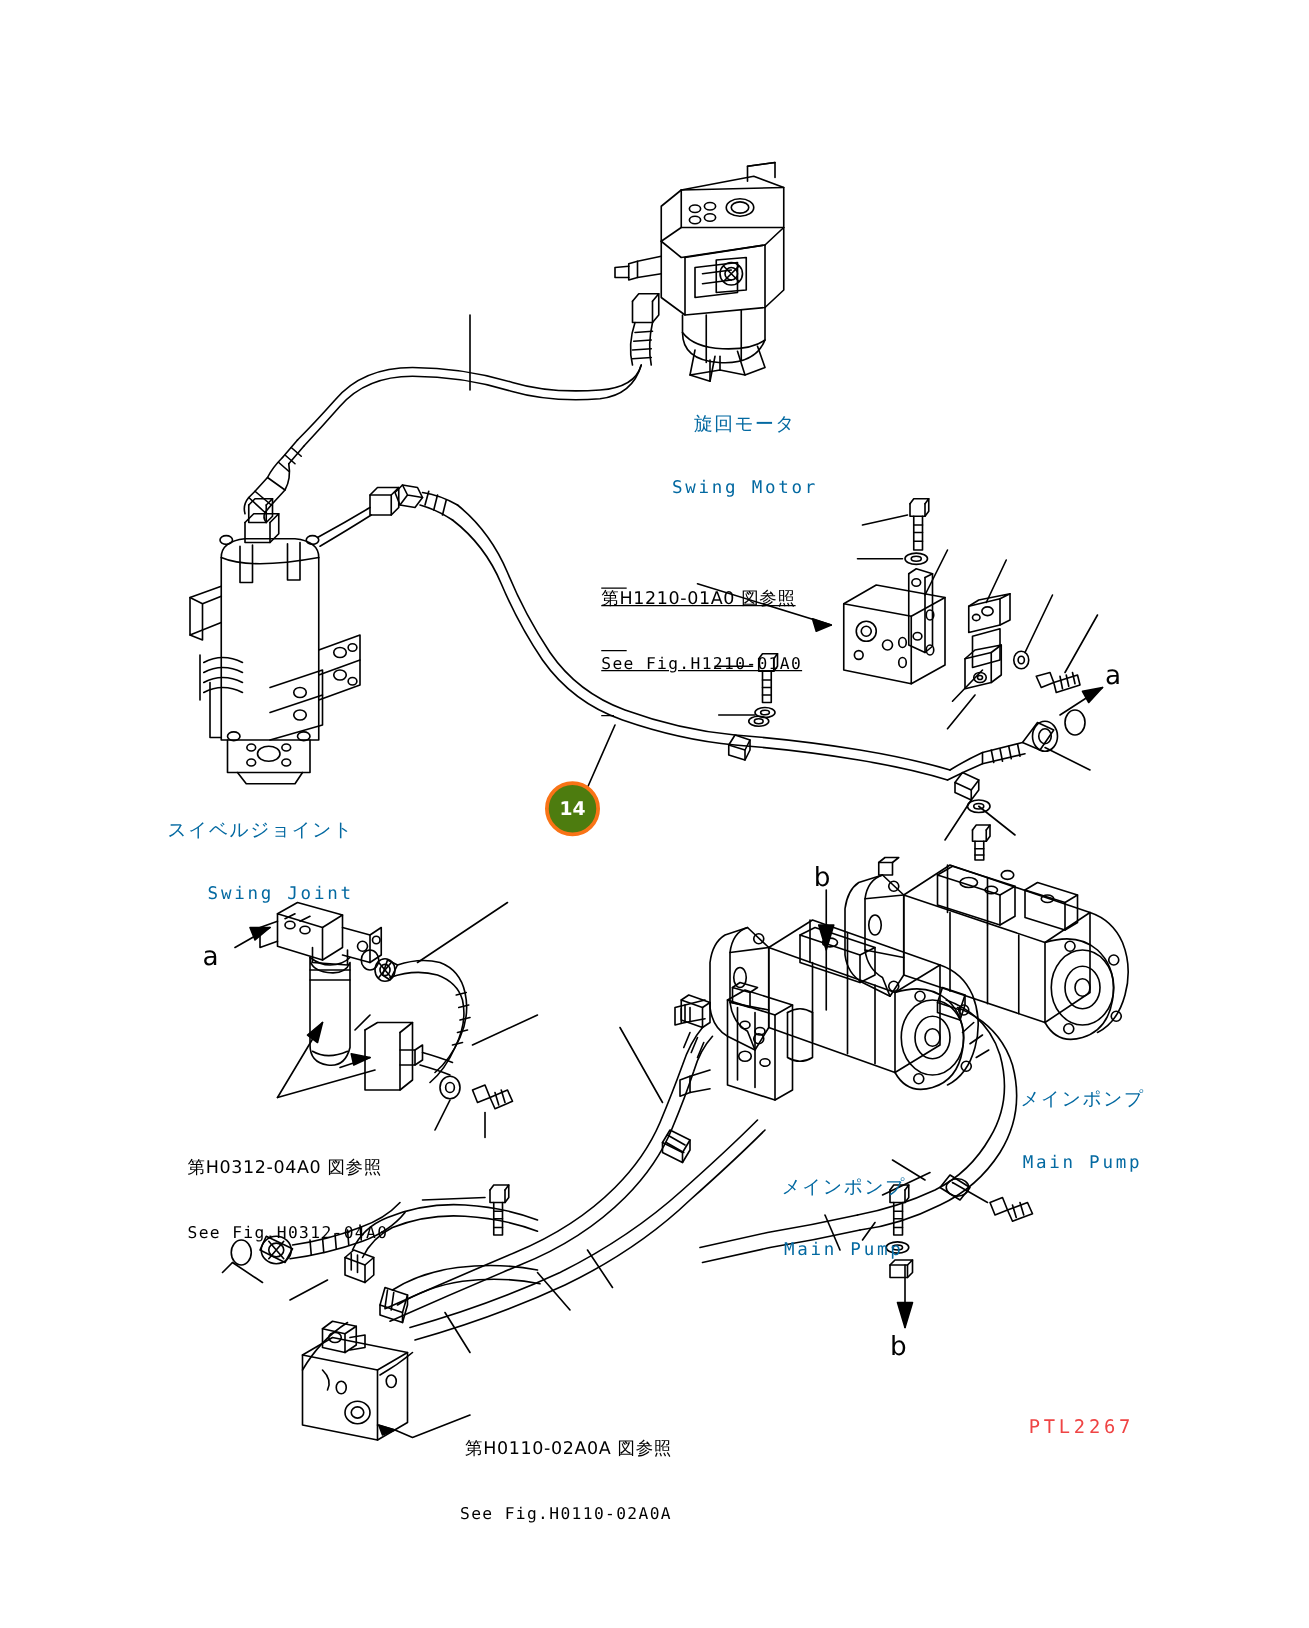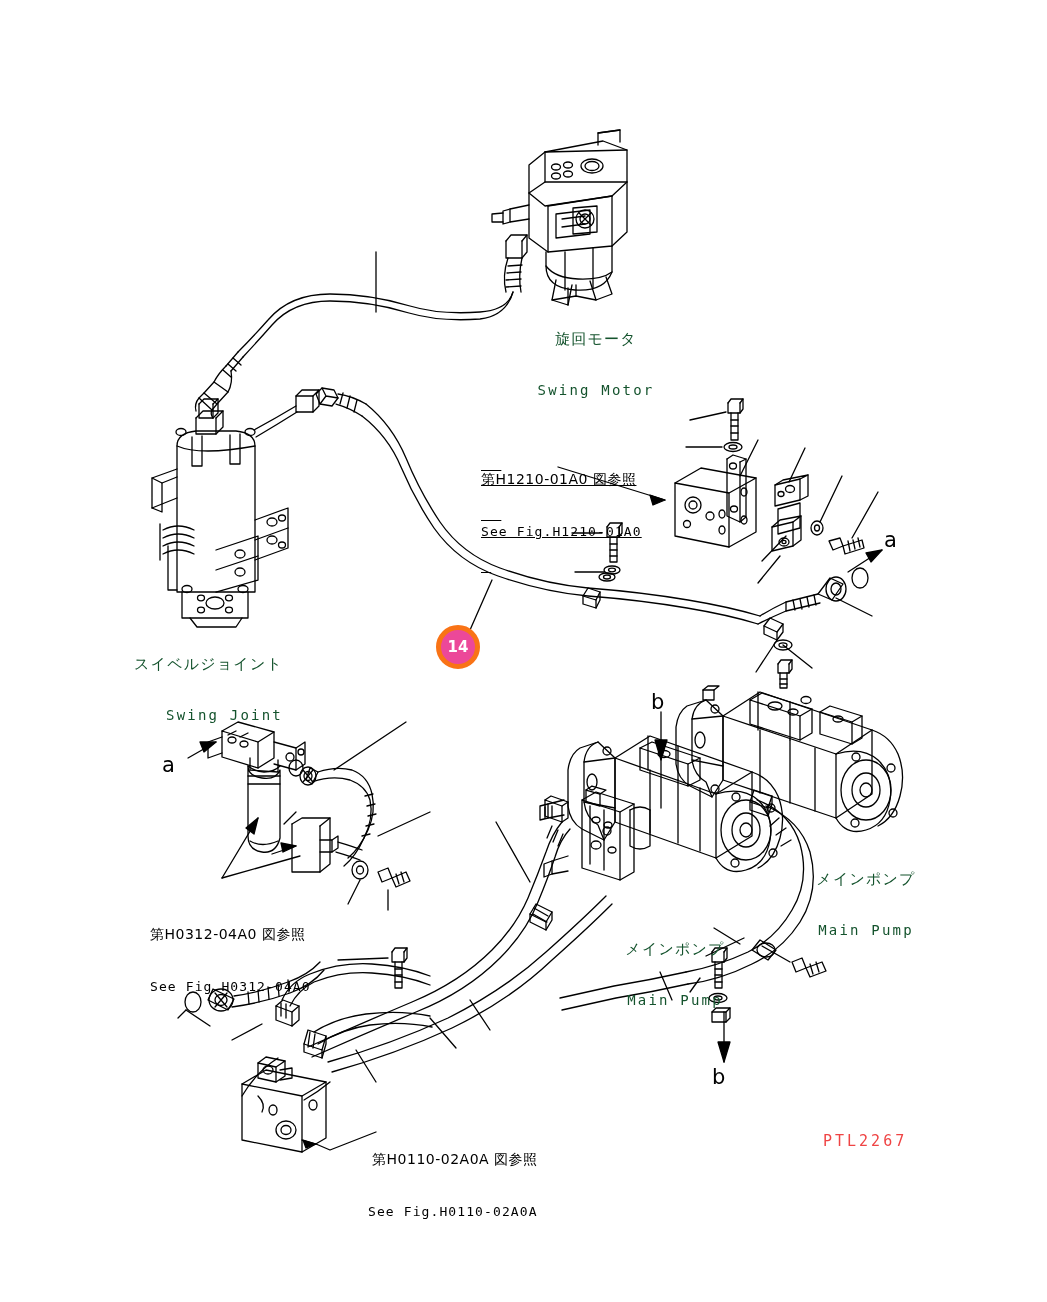--- a/index.html
+++ b/index.html
@@ -22,21 +22,21 @@
   }
   svg.drawing {
     position: absolute;
     left: 0; top: 0;
     width: 1047px;
     height: 1302px;
   }
   .lbl {
     position: absolute;
     white-space: pre;
-    color: #14532d;
+    color: #0369a1;
     line-height: 1.05;
     text-align: center;
   }
   .lbl .jp {
     display: block;
     font-family: "DejaVu Sans", "Liberation Sans", sans-serif;
     font-size: 15px;
     letter-spacing: 1.2px;
   }
   .lbl .en {
@@ -710,19 +710,19 @@
   <div class="ref" style="left:368px; top:1117px;text-align:right;">
     <span class="jp">第H0110-02A0A 図参照</span>
     <span class="en">See Fig.H0110-02A0A</span>
   </div>
 
   <div class="marker-letter" style="left:884px; top:528px;">a</div>
   <div class="marker-letter" style="left:162px; top:753px;">a</div>
   <div class="marker-letter" style="left:651px; top:690px;">b</div>
   <div class="marker-letter" style="left:712px; top:1065px;">b</div>
 
-  <div class="callout" style="left:436px; top:625px; background:#ec4899; border:5px solid #f97316;">
+  <div class="callout" style="left:436px; top:625px; background:#4d7c0f; border:3px solid #f97316;">
     <span>14</span>
   </div>
 
   <div class="footer-code" style="left:823px; top:1132px;">PTL2267</div>
 
 </div>
 
 </body></html>

